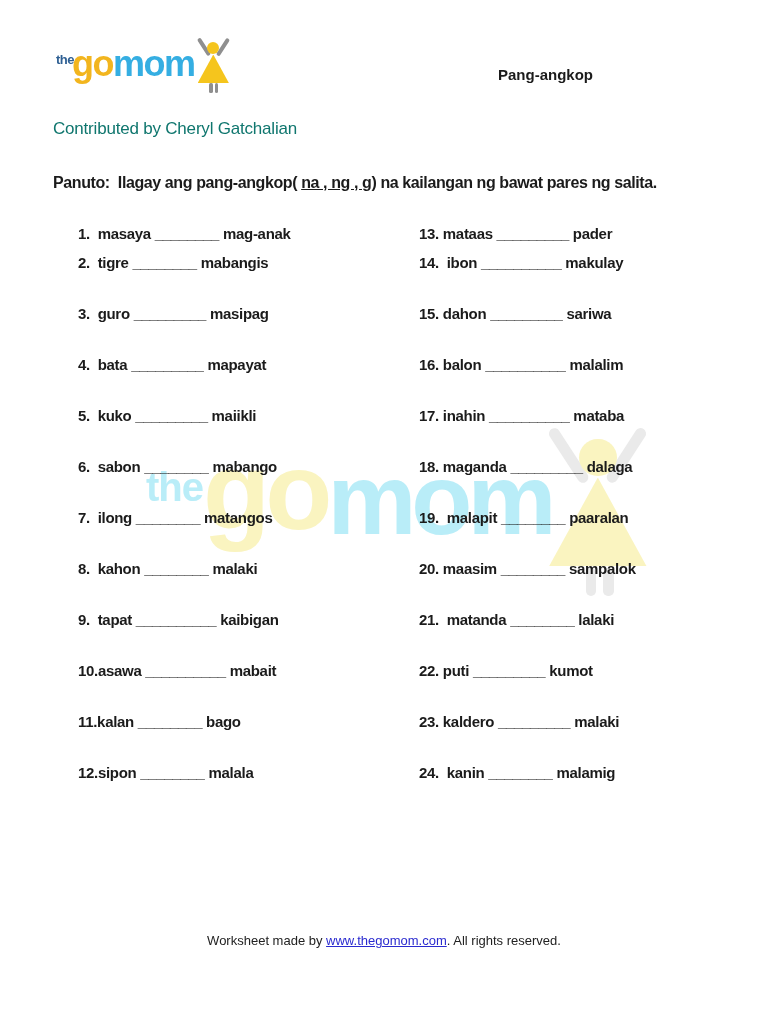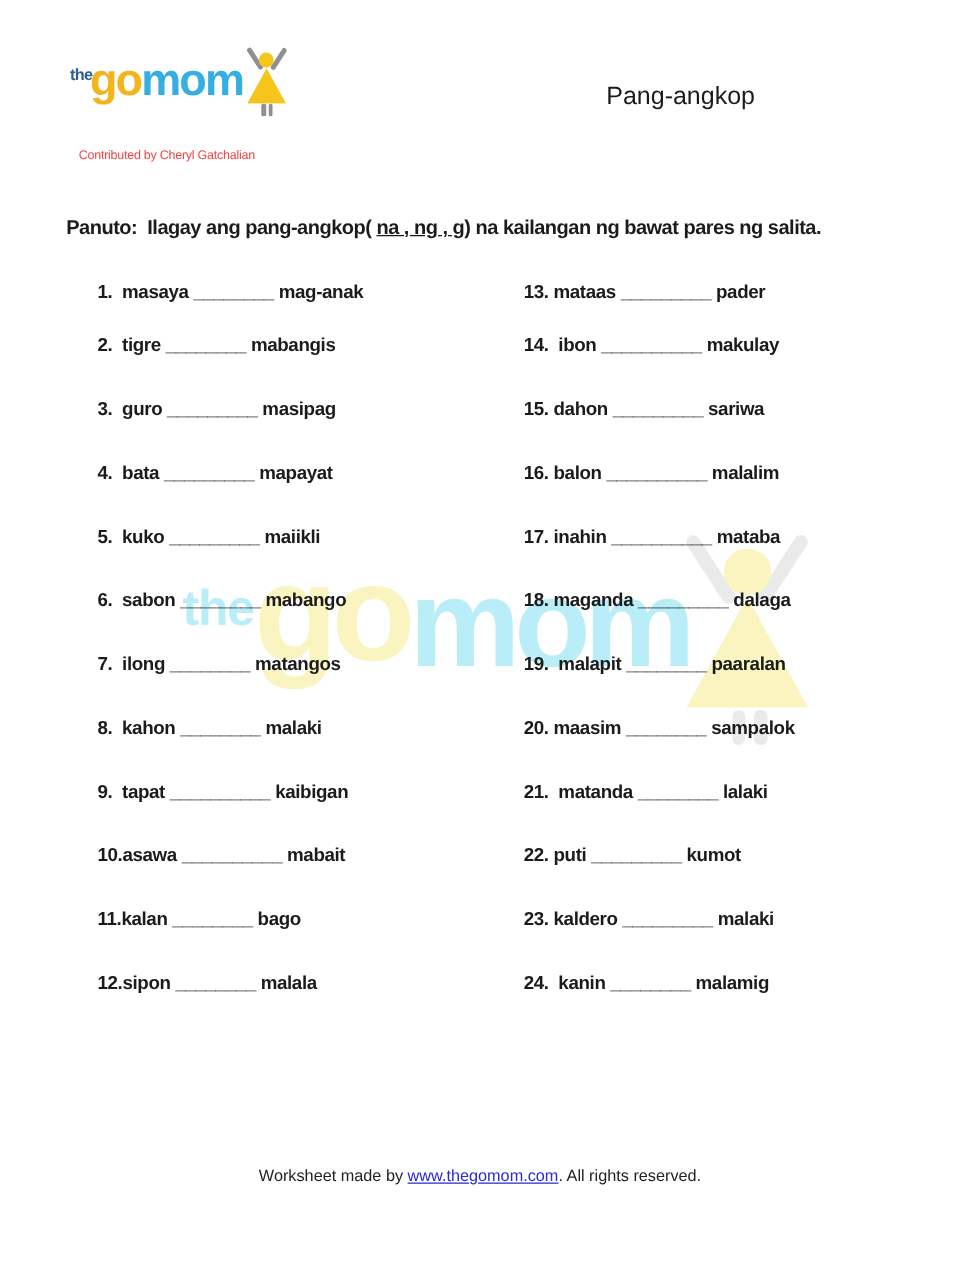--- a/index.html
+++ b/index.html
@@ -31,31 +31,31 @@
   .logo .fig { font-size:8px; margin-left:2px; margin-top:1px; --fy:var(--figure-yellow,#F5C51D); --fg:var(--figure-gray,#8F8F8F); }
 
   
   .watermark { position:absolute; left:146px; top:420px; display:flex; align-items:flex-start; z-index:0; }
   .watermark .the { color:var(--watermark-cyan,#B9EDF8); font-weight:bold; font-size:40px; line-height:1; margin-top:47px; letter-spacing:-1px; }
   .watermark .go  { color:var(--watermark-yellow,#FAF4C0); font-weight:bold; font-size:110px; line-height:1; margin-top:16px; letter-spacing:-5px; }
   .watermark .mom { color:var(--watermark-cyan,#B9EDF8); font-weight:bold; font-size:100px; line-height:1; margin-top:29px; letter-spacing:-5px; }
   .watermark .fig { font-size:25px; margin-left:-6px; margin-top:15px; --fy:var(--watermark-yellow,#FAF4C0); --fg:var(--watermark-gray,#EAEAEA); }
 
   
-  .title       { position:absolute; left:485px; top:66px;  font-size:20px; font-weight:normal; z-index:1; }
-  .contributed { position:absolute; left:63px;  top:119px; font-size:10px; color:#ef4444; letter-spacing:-0.2px; z-index:1; }
+  .title       { position:absolute; left:498px; top:66px;  font-size:15px; font-weight:bold; z-index:1; }
+  .contributed { position:absolute; left:53px;  top:119px; font-size:17px; color:#0f766e; letter-spacing:-0.2px; z-index:1; }
   .panuto      { position:absolute; left:53px;  top:158px; font-size:16px; font-weight:bold; letter-spacing:-0.4px; white-space:pre; z-index:1;margin-top:16px; }
   .panuto .ul  { text-decoration:underline; }
 
   .list  { position:absolute; top:224px; font-size:15px; font-weight:bold; letter-spacing:-0.3px; white-space:pre; z-index:1; }
   .list.left  { left:78px; }
   .list.right { left:419px; }
   .row { line-height:20px; }
   .row + .row { margin-top:31px; }
-  .row:nth-child(2) { margin-top:23px; }
+  .row:nth-child(2) { margin-top:9px; }
 
   .footer { position:absolute; left:0; top:933px; width:768px; text-align:center; font-size:13px; color:#222; z-index:1; }
   .footer a { color:var(--link-blue,#2A2ACF); text-decoration:underline; cursor:pointer; }
 </style>
 </head>
 <body>
 
 <div class="watermark">
   <span class="the">the</span>
   <span class="go">go</span>

